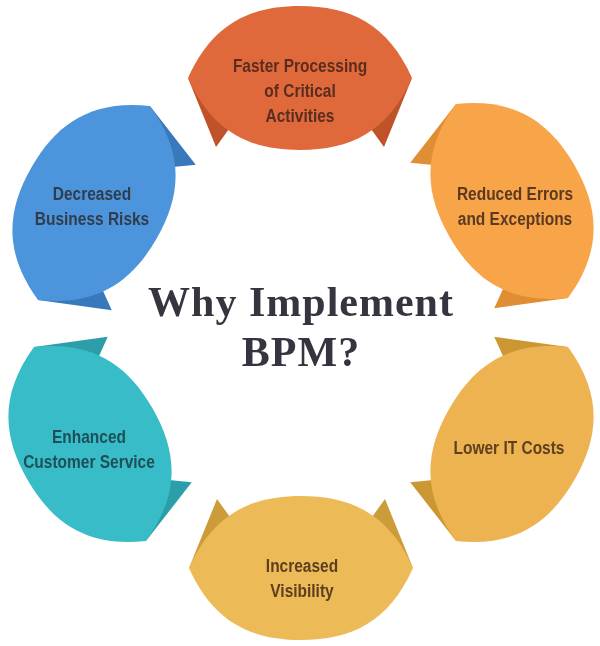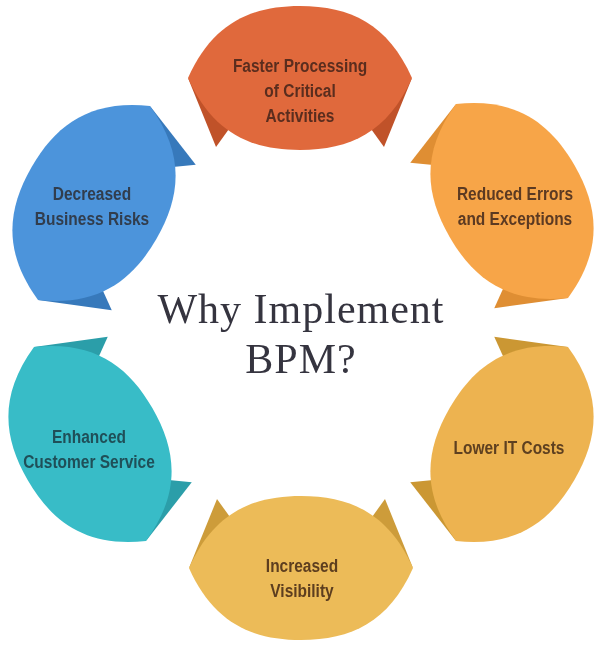--- a/index.html
+++ b/index.html
@@ -43,27 +43,26 @@
   .lbl-4 { left: 89px;  top: 450px; }
   .lbl-5 { left: 92px;  top: 207px; }
   .center-title {
     position: absolute;
     left: 301px;
     top: 327px;
     width: 380px;
     transform: translate(-50%, -50%);
     text-align: center;
     font-family: "Liberation Serif", "DejaVu Serif", serif;
-    font-weight: 400;
+    font-weight: 700;
     font-size: 42px;
     line-height: 50px;
     letter-spacing: 1px;
     white-space: pre-line;
     pointer-events: none;
-    margin-top: 7px;
   }
 </style>
 </head>
 <body>
 
 <div class="stage" style="background: rgb(255, 255, 255);">
 
   <svg class="ring-svg" viewBox="0 0 600 646" xmlns="http://www.w3.org/2000/svg">
     <defs>
       <path id="rb-body-shape" d="M -112 0 C -88 -54 -50 -72 0 -72 C 50 -72 88 -54 112 0 C 88 54 50 72 0 72 C -50 72 -88 54 -112 0 Z"></path>

